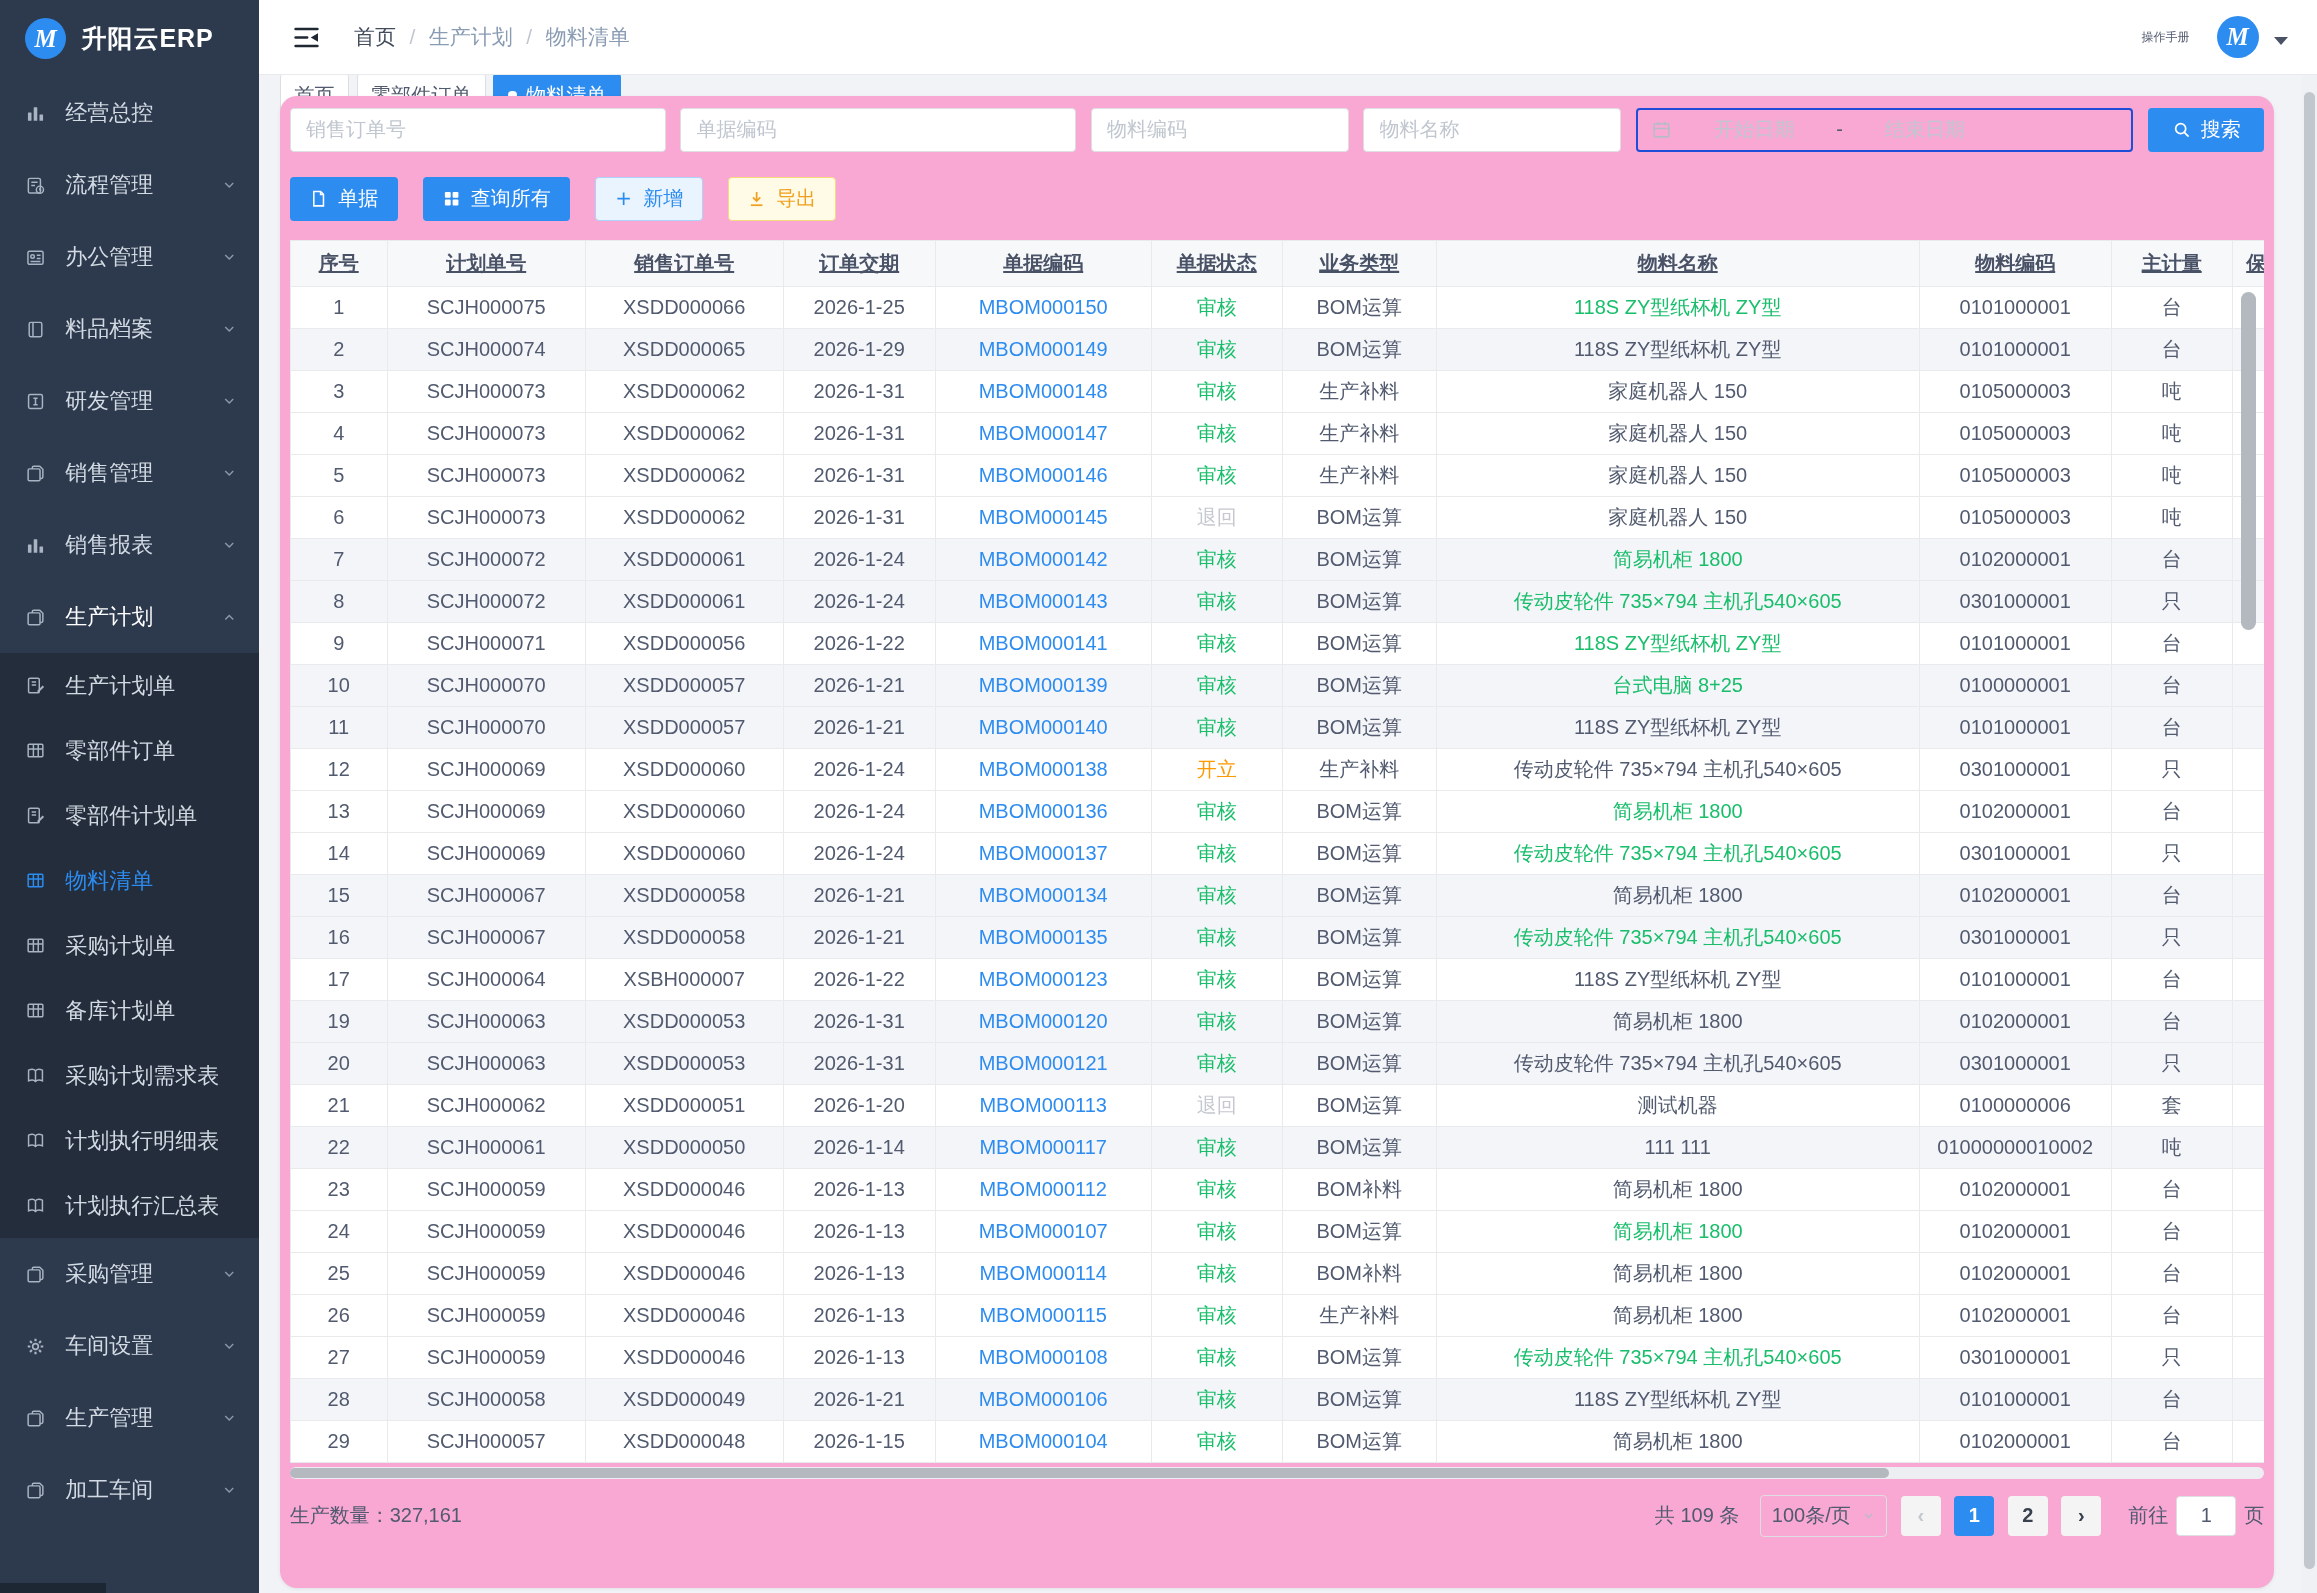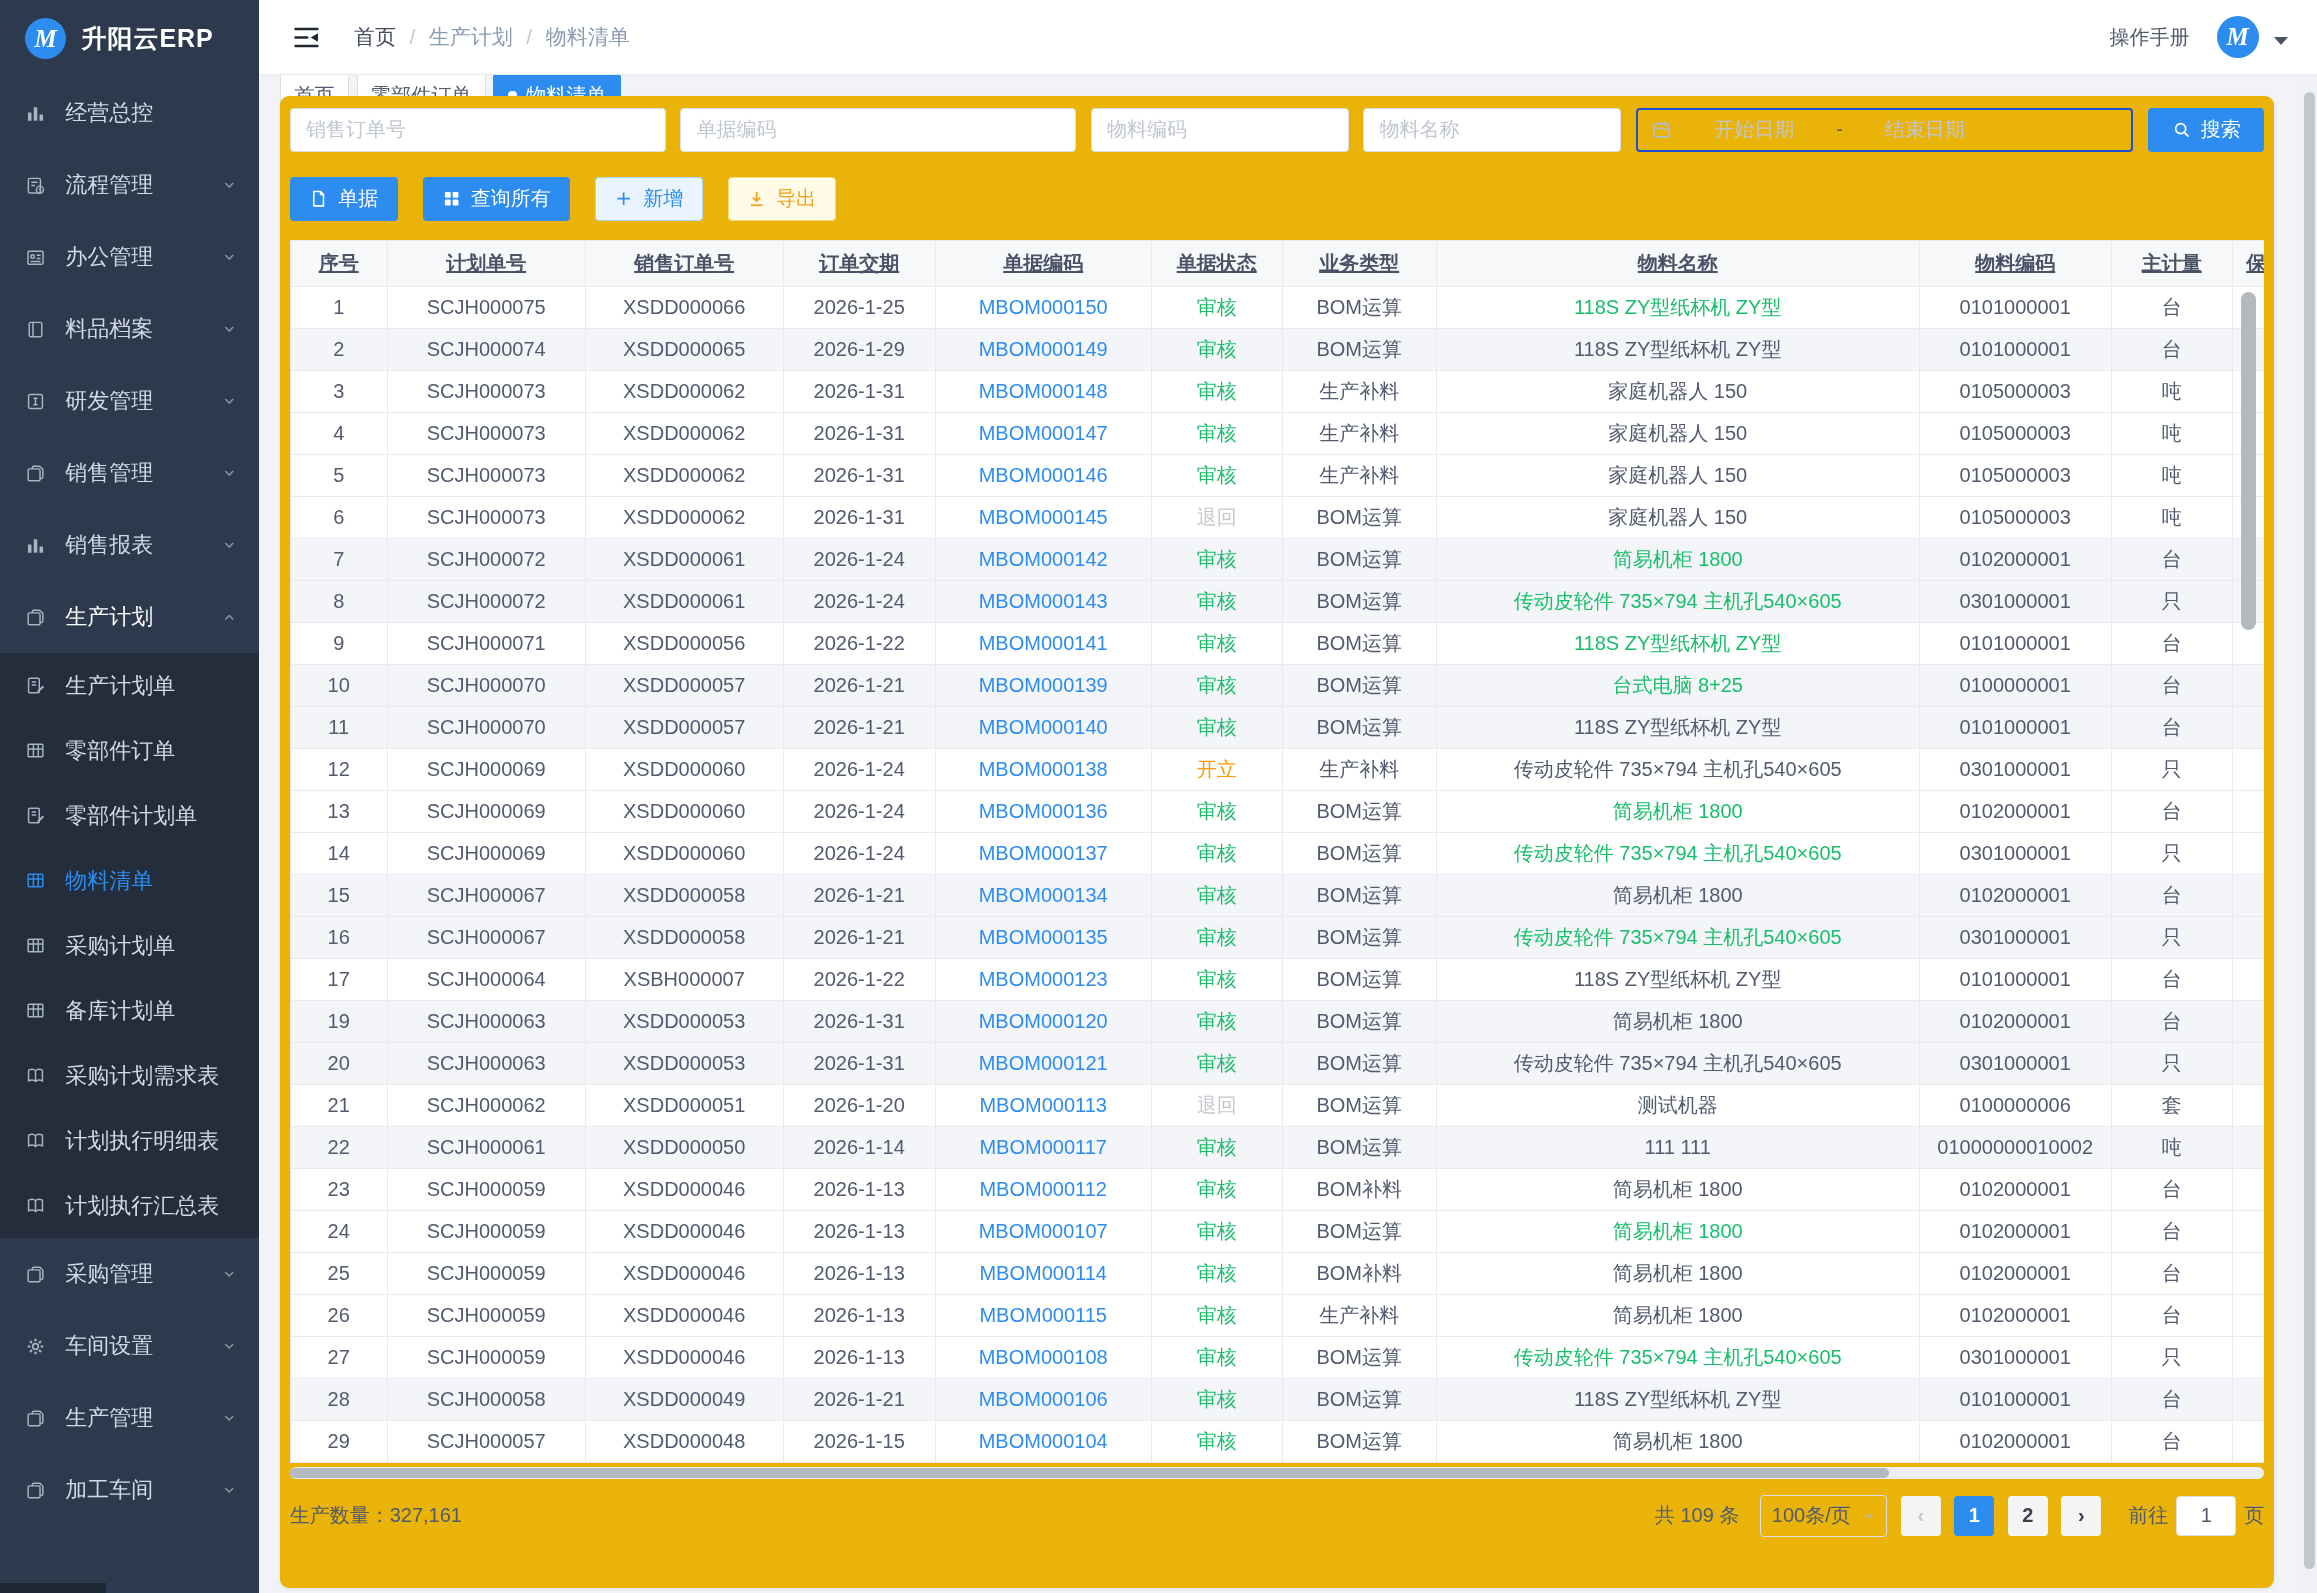--- a/index.html
+++ b/index.html
@@ -32,36 +32,36 @@
   
   .header { position:absolute; left:259px; top:0; right:0; height:75px; background:#fff;
             display:flex; align-items:center; padding:0 29px 0 33px; border-bottom:1px solid #e8eaec; z-index:4; }
   .burger { width:29px; height:29px; color:#1f2733; cursor:pointer; }
   .burger svg { width:29px; height:29px; display:block; }
   .crumbs { margin-left:33px; font-size:21px; display:flex; align-items:center; gap:13.5px; }
   .crumb-first { color:#434c5c; }
   .crumb { color:#8a9cb3; }
   .crumb-sep { color:#c0c7d1; }
   .header-right { margin-left:auto; display:flex; align-items:center; }
-  .manual { font-size:20px; color:#515a6e; cursor:pointer; }
+  .manual { font-size:12px; color:#515a6e; cursor:pointer; }
   .avatar { width:42px; height:42px; border-radius:50%; background:#2d8cf0; color:#fff; margin-left:27px;
             display:flex; align-items:center; justify-content:center; font:italic 700 25px "Liberation Serif",serif; cursor:pointer; }
   .caret { width:0; height:0; margin-left:15.4px; margin-top:7.7px; border-left:7.7px solid transparent;
            border-right:7.7px solid transparent; border-top:8.7px solid #4a5266; cursor:pointer; }
 
   
   .content { position:absolute; left:259px; top:75px; right:0; bottom:0; }
   .tabs { position:absolute; left:21px; top:-1.9px; display:flex; gap:7.7px; z-index:1; }
   .tab { height:44px; background:#fff; border:1px solid #dcdee2; border-radius:3.9px; display:flex;
          align-items:center; padding:0 13.5px; font-size:20px; color:#515a6e; cursor:pointer; white-space:nowrap; }
   .tab.active { background:#2d8cf0; border-color:#2d8cf0; color:#fff; }
   .tab .dot { width:8.7px; height:8.7px; border-radius:50%; background:#fff; margin-right:9.7px; }
 
-  .card { position:absolute; left:21px; top:21px; width:1994px; bottom:4.8px; background:#eab308;
-          border-radius:9px; box-shadow:0 1px 3.9px rgba(0,0,0,.08); z-index:2; padding:11.6px 9.7px 0 9.7px; }
+  .card { position:absolute; left:21px; top:21px; width:1994px; bottom:4.8px; background:#f9a8d4;
+          border-radius:17px; box-shadow:0 1px 3.9px rgba(0,0,0,.08); z-index:2; padding:11.6px 9.7px 0 9.7px; }
 
   
   .filters { display:flex; gap:14.5px; height:44px; }
   .f-input { height:44px; border:1px solid #dcdee2; border-radius:3.9px; font-size:20px; color:#515a6e;
              padding:0 15.4px; outline:none; background:#fff; }
   .f-input::placeholder { color:#c0c6cf; }
   .daterange { height:44px; border:2px solid #1d4ed8; border-radius:3.9px; display:flex; align-items:center;
                padding:0 13.5px; width:497px; color:#c0c6cf; }
   .daterange .cal { width:21px; height:21px; color:#b6bcc6; }
   .daterange .cal svg { width:21px; height:21px; display:block; }

